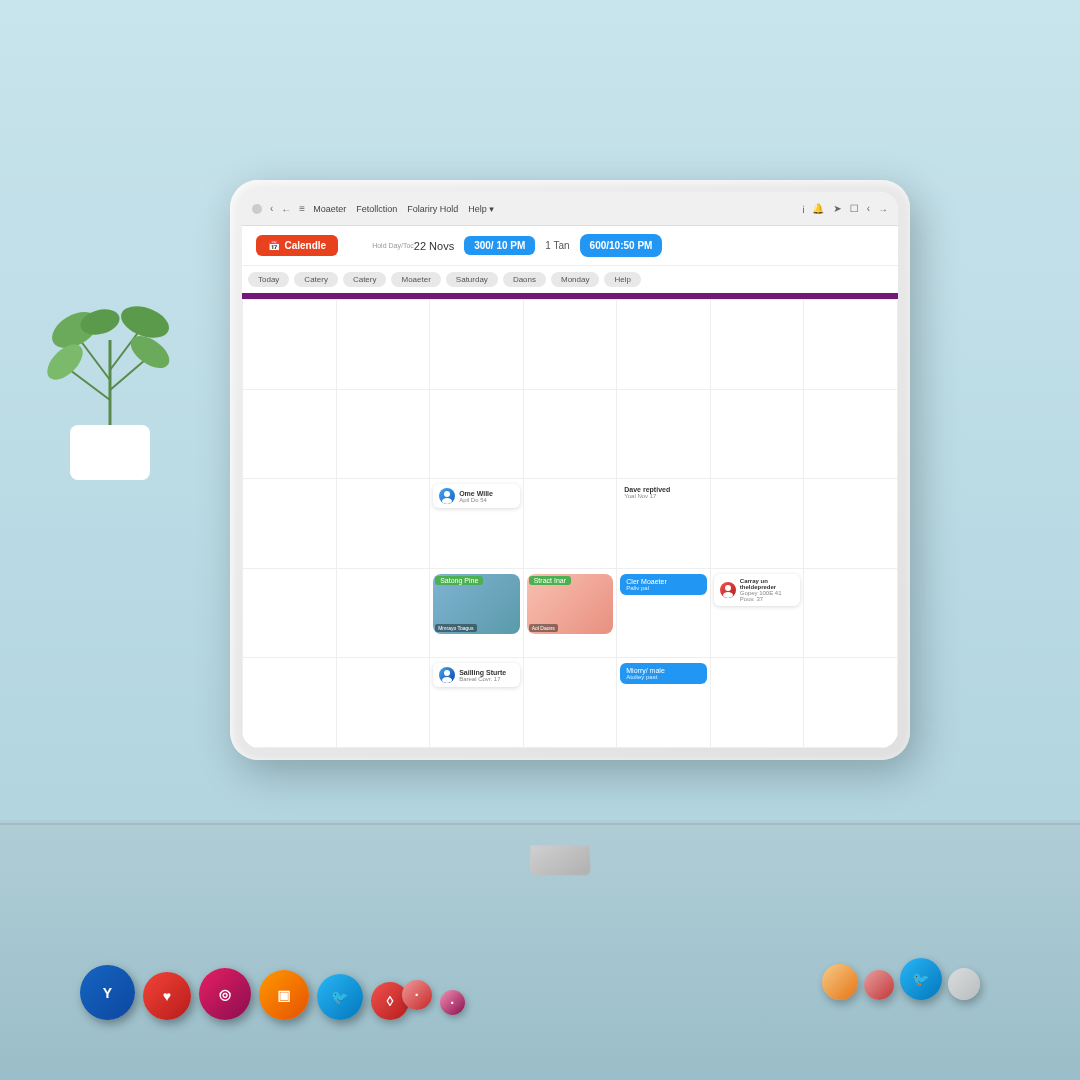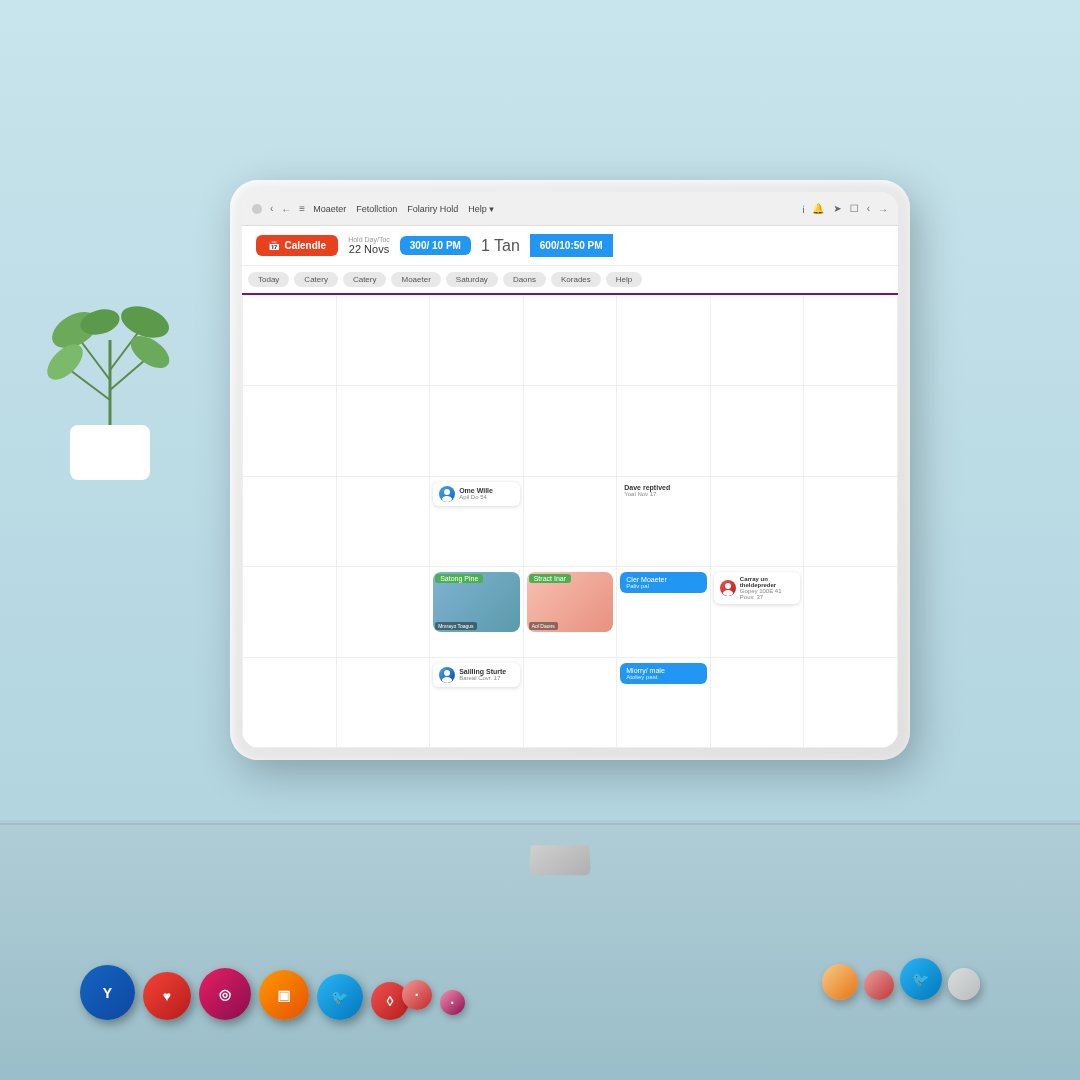--- a/index.html
+++ b/index.html
@@ -113,60 +113,61 @@
       padding: 5px 12px;
       font-size: 10px;
       font-weight: bold;
       cursor: pointer;
       display: flex;
       align-items: center;
       gap: 4px;
     }
     .header-date-section {
       display: flex;
-      flex-direction: column;
-      align-items: center;
+      flex-direction: row;
+      align-items: center;
+      margin-left: 24px;
     }
     .header-date-label {
       font-size: 7px;
       color: #999;
     }
     .header-date-value {
       font-size: 11px;
       color: #333;
       font-weight: 500;
     }
     .time-badge-blue {
       background: #2196f3;
       color: white;
       border-radius: 6px;
       padding: 4px 10px;
       font-size: 10px;
       font-weight: bold;
     }
     .header-tan {
-      font-size: 16px;
+      font-size: 10px;
       color: #555;
     }
     .time-badge-blue2 {
       background: #2196f3;
       color: white;
-      border-radius: 0;
+      border-radius: 8px;
       padding: 6px 10px;
       font-size: 10px;
       font-weight: bold;
     }
 
     
     .category-row {
       display: flex;
       gap: 5px;
       padding: 6px 6px;
       flex-wrap: wrap;
-      border-bottom: 2px solid #701a75;
+      border-bottom: 6px solid #701a75;
     }
     .cat-pill {
       background: #e8e8e8;
       border-radius: 14px;
       padding: 3px 10px;
       font-size: 8px;
       color: #555;
       cursor: pointer;
     }
 
@@ -397,21 +398,21 @@
           <div class="time-badge-blue2">600/10:50 PM</div>
         </div>
 
         <div class="category-row">
           <div class="cat-pill">Today</div>
           <div class="cat-pill">Catery</div>
           <div class="cat-pill">Catery</div>
           <div class="cat-pill">Moaeter</div>
           <div class="cat-pill">Saturday</div>
           <div class="cat-pill">Daons</div>
-          <div class="cat-pill">Korades</div>
+          <div class="cat-pill">Monday</div>
           <div class="cat-pill">Help</div>
         </div>
 
         <div class="calendar-grid">
 
           <div class="cal-cell"></div>
           <div class="cal-cell"></div>
           <div class="cal-cell"></div>
           <div class="cal-cell"></div>
           <div class="cal-cell"></div>

